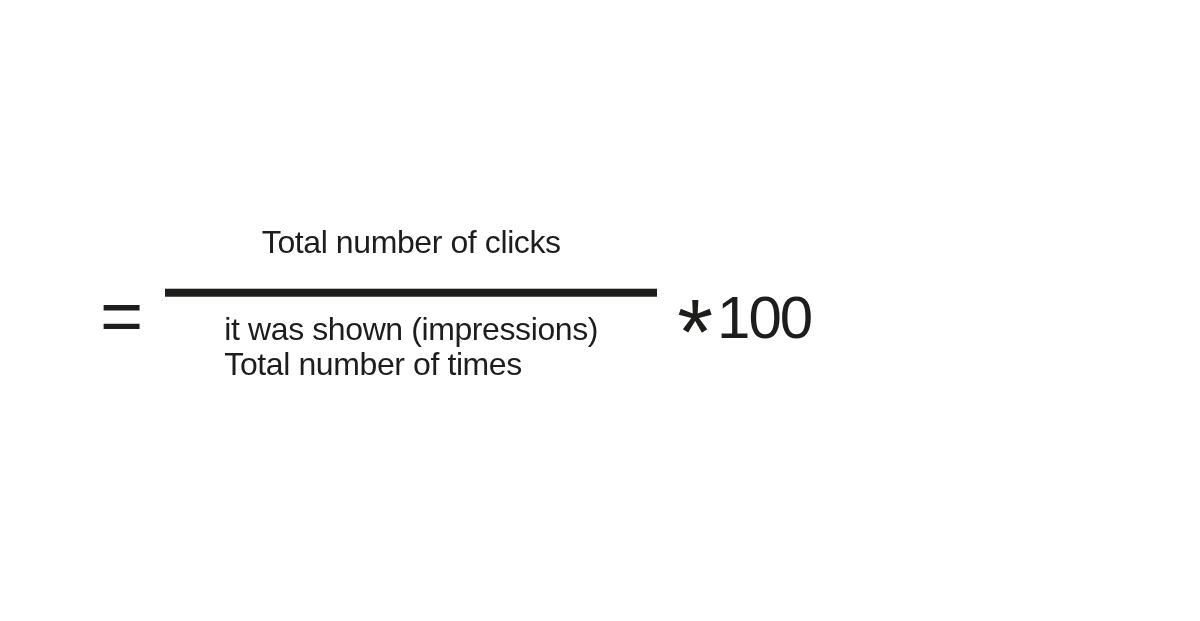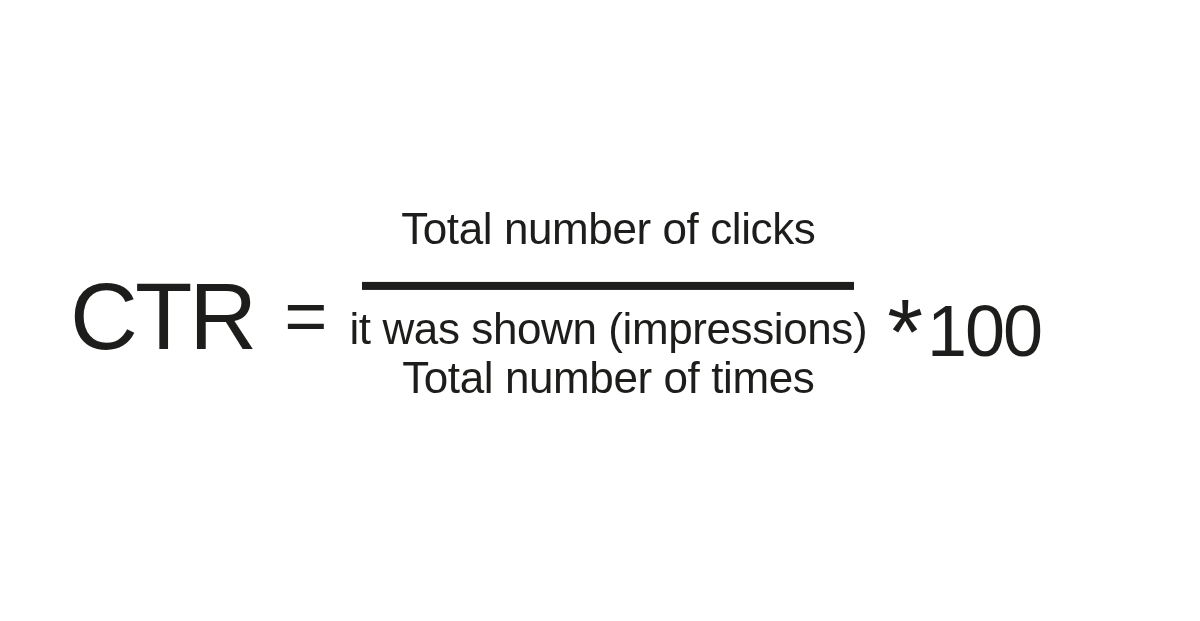--- a/index.html
+++ b/index.html
@@ -38,52 +38,51 @@
     position: relative;
     top: 5px;
   }
   .fraction {
     display: flex;
     flex-direction: column;
     align-items: center;
     padding-bottom: 15px; 
   }
   .numerator, .denominator {
-    font-size: 44px;
+    font-size: 32px;
     line-height: 1.1;
-    text-align: center;
+    text-align: left;
     letter-spacing: -0.4px;
   }
   .numerator { margin-bottom: 29px; }
   .denominator { margin-top: 15px; }
   .bar {
     width: 492px;
     height: 8px;
     background: var(--ink, #1d1d1b);
   }
   .operator {
     font-size: 92px;
     line-height: 1;
     margin: 0 4px 0 20px;
     position: relative;
     top: 21px; 
   }
   .multiplier {
-    font-size: 72px;
+    font-size: 60px;
     line-height: 1;
     letter-spacing: -2px;
     position: relative;
-    top: 20px;
+    top: 7px;
   }
 </style>
 </head>
 <body>
 
 <div class="formula">
-  <span class="lhs">CTR</span>
   <span class="equals">=</span>
   <div class="fraction">
     <div class="numerator">
       <div>Total number of clicks</div>
     </div>
     <div class="bar"></div>
     <div class="denominator">
       <div>it was shown (impressions)</div>
       <div>Total number of times</div>
     </div>

